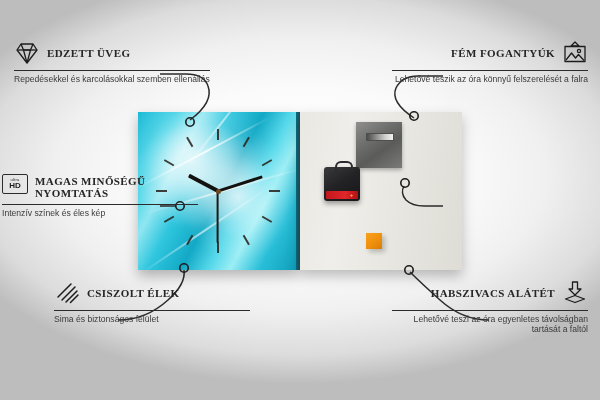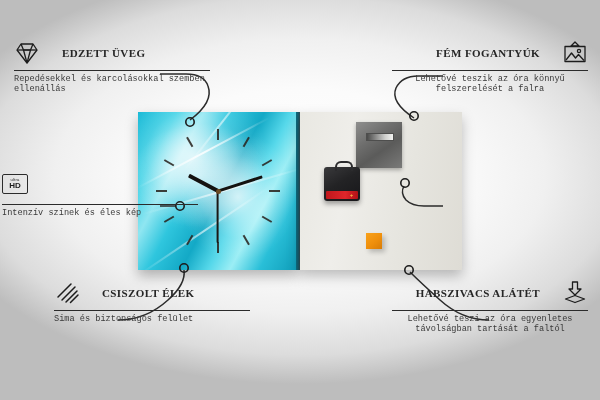--- a/index.html
+++ b/index.html
@@ -59,32 +59,32 @@
   #mech-battery{position:absolute;left:2px;bottom:2px;width:32px;height:8px;border-radius:1px;background:linear-gradient(90deg,#c1171c 0%,#e0262b 60%,#b01216 100%);}
   #mech-batt-plus{position:absolute;right:4px;top:1px;width:5px;height:6px;color:#ffd34d;font-size:6px;line-height:6px;text-align:center;font-family:"Liberation Sans",sans-serif;}
   #foam-pad{
     position:absolute;left:66px;top:121px;width:16px;height:16px;
     background:linear-gradient(140deg,#f9a21b 0%,#ef8f0c 55%,#d87c06 100%);
     box-shadow:3px 3px 5px rgba(0,0,0,.22);
   }
   
   .callout{position:absolute;width:196px;}
   .callout.left{text-align:left;}
-  .callout.right{text-align:center;}
-  .co-head{display:flex;align-items:center;gap:22px;}
+  .callout.right{text-align:right;}
+  .co-head{display:flex;align-items:center;gap:7px;}
   .callout.right .co-head{flex-direction:row-reverse;}
   .co-title{
     font-size:11px;line-height:12.5px;letter-spacing:.4px;
     color:#262626;text-transform:uppercase;font-weight:700;
     font-family:"Liberation Serif",serif;
   }
   .co-rule{height:1px;background:#2b2b2b;margin:4px 0 3px;}
   .co-desc{
     font-size:8.6px;line-height:10.4px;color:#3a3a3a;
-    font-family:Liberation Mono, monospace;
+    font-family:Liberation Sans, sans-serif;
   }
   .co-icon{flex:0 0 auto;width:26px;height:26px;display:block;}
   .co-icon svg{display:block;width:26px;height:26px;}
   #c-edzett{left:14px;top:40px;}
   #c-nyomtatas{left:2px;top:174px;}
   #c-elek{left:14px;top:280px;margin-left:40px;}
   #c-fogantyuk{left:392px;top:40px;}
   #c-mechanizmus{left:392px;top:174px;}
   #c-habszivacs{left:392px;top:280px;}
   #leaders{position:absolute;left:0;top:0;width:600px;height:400px;pointer-events:none;}
@@ -185,20 +185,21 @@
   </div>
 
   <div class="callout left" id="c-nyomtatas">
     <div class="co-head">
       <span class="co-icon">
         <span class="hdbox">
           <span class="hd-ultra">ultra</span>
           <span class="hd-main">HD</span>
         </span>
       </span>
+      <span class="co-title">MAGAS MINŐSÉGŰ NYOMTATÁS</span>
     </div>
     <div class="co-rule"></div>
     <div class="co-desc">Intenzív színek és éles kép</div>
   </div>
 
   <div class="callout left" id="c-elek">
     <div class="co-head">
       <span class="co-icon">
         <svg viewBox="0 0 26 26">
             <g stroke="#1c1c1c" stroke-width="1.5" stroke-linecap="round">

